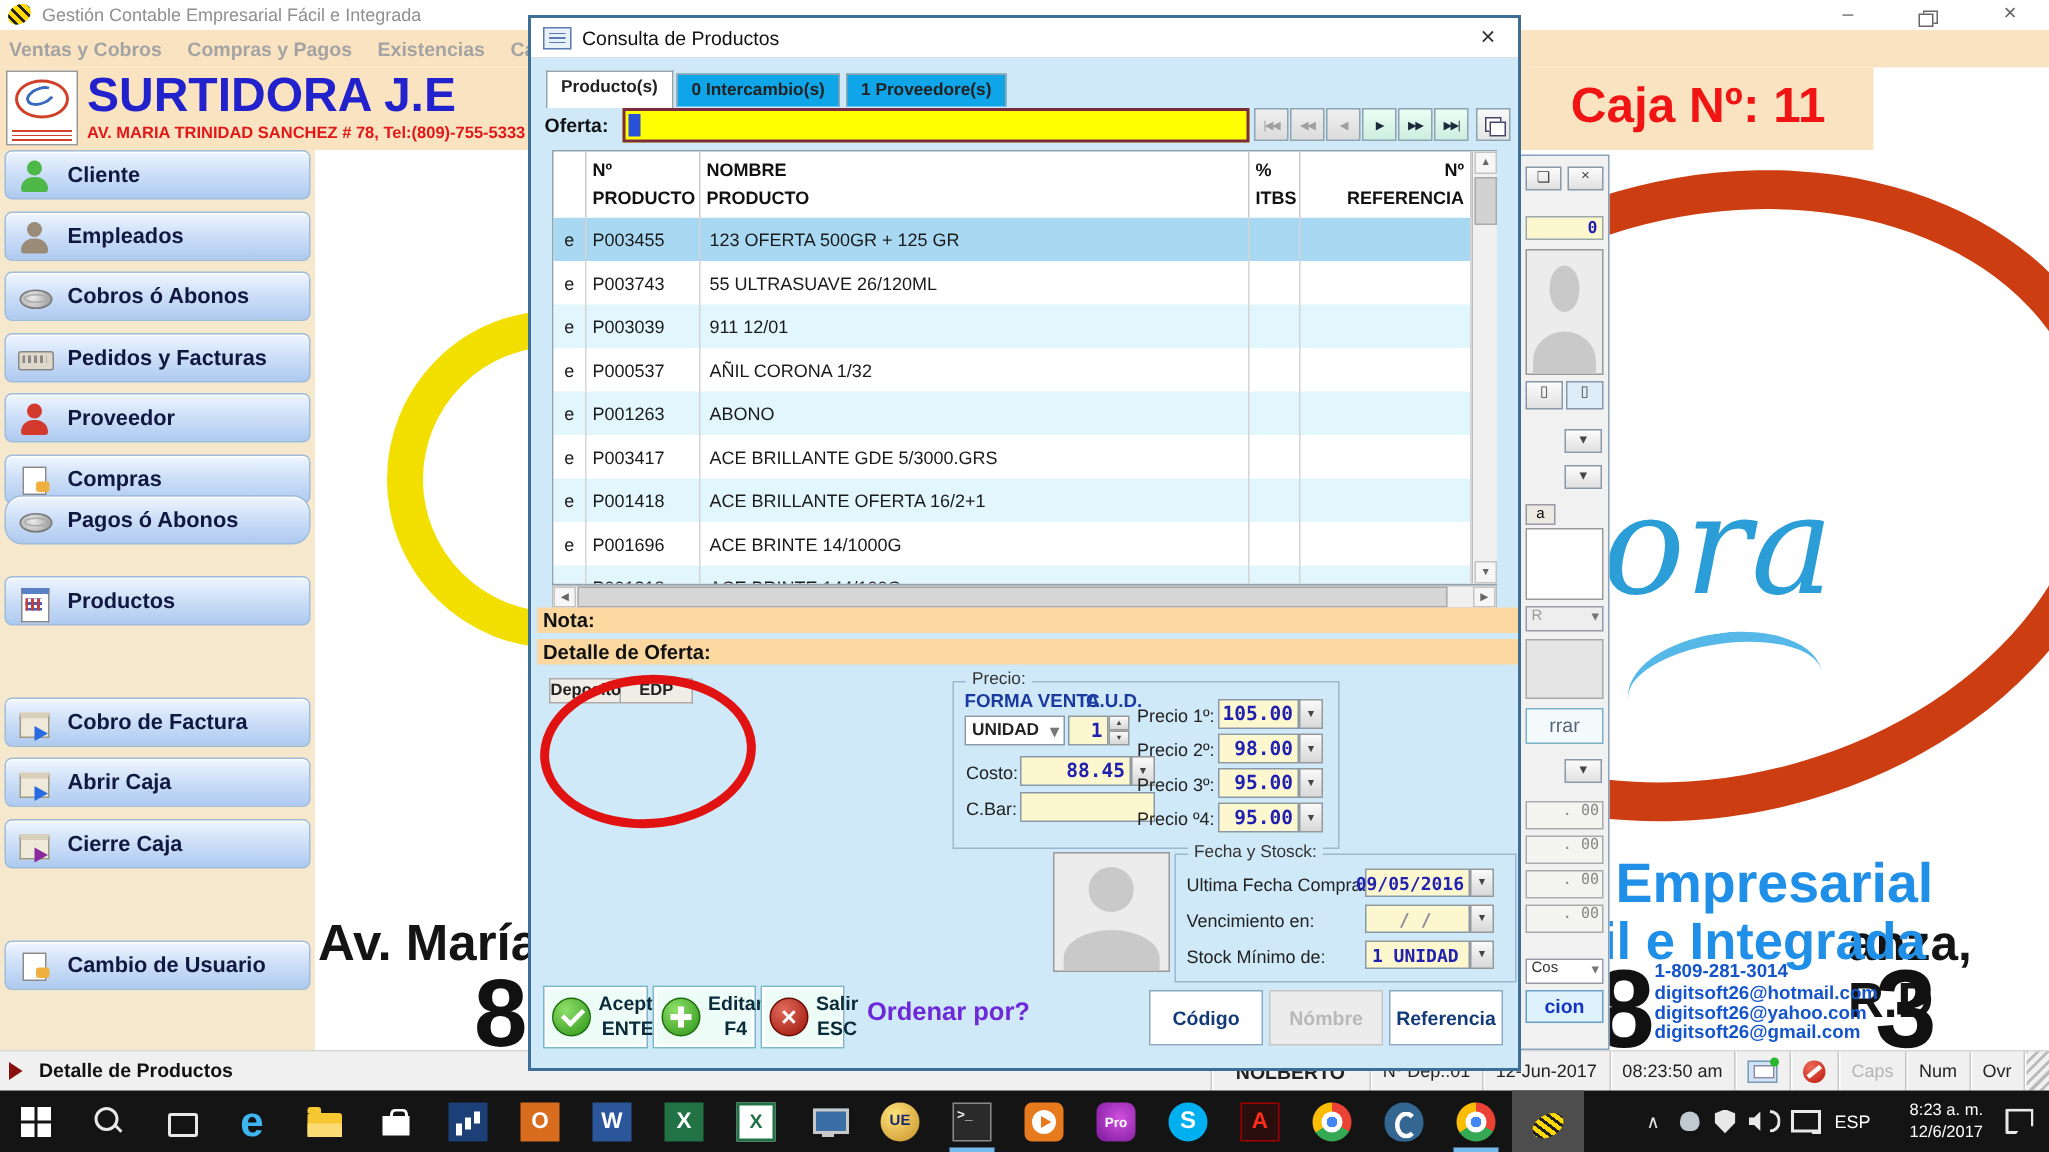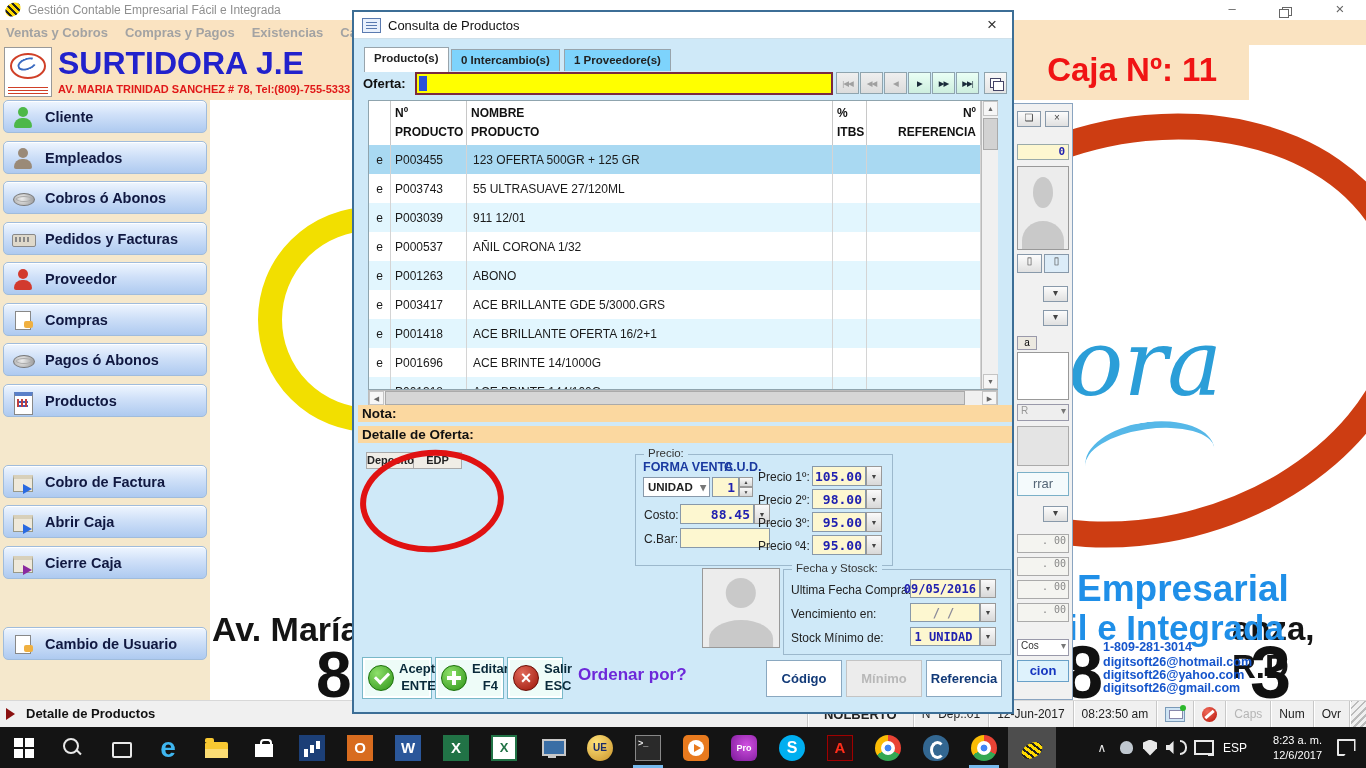--- a/index.html
+++ b/index.html
@@ -83,21 +83,21 @@
 .avatar-sil::before{content:"";position:absolute;left:50%;top:12%;width:40%;height:38%;transform:translateX(-50%);border-radius:50%;background:#c9c9c9}
 .avatar-sil::after{content:"";position:absolute;left:50%;bottom:-14%;width:84%;height:48%;transform:translateX(-50%);border-radius:50% 50% 0 0;background:#c9c9c9}
 
 
 #dialog{position:absolute;left:352px;top:10px;width:662px;height:704px;background:#cfe9f8;border:2px solid #3c6e96;z-index:50}
 #dlg-titlebar{position:absolute;left:0;top:0;width:100%;height:27px;background:#fff;border-bottom:1px solid #cfe0ea}
 #dlg-icon{position:absolute;left:8px;top:6px;width:19px;height:15px;border:1px solid #5a7ab0;background:#e8f0fc}
 #dlg-icon::after{content:"";position:absolute;left:3px;top:3px;width:11px;height:7px;background:repeating-linear-gradient(0deg,#5a7ab0 0 1px,transparent 1px 3px)}
 #dlg-title-text{position:absolute;left:34px;top:6px;font-size:13px;color:#111}
 #dlg-close{position:absolute;right:8px;top:3px;width:24px;height:20px;font-size:17px;color:#333;text-align:center}
-.tab{position:absolute;top:37px;height:22px;font-size:11.5px;font-weight:bold;color:#222;padding:4px 9px 0;background:#7dd3fc;border:1px solid #98a4ac;border-bottom:none;white-space:nowrap}
+.tab{position:absolute;top:37px;height:22px;font-size:11.5px;font-weight:bold;color:#222;padding:4px 9px 0;background:#0ea5e9;border:1px solid #98a4ac;border-bottom:none;white-space:nowrap}
 #tab-1{left:10px;top:35px;height:25px;background:#fff;z-index:2}
 #tab-2{left:97px}
 #tab-3{left:210px}
 #buscar-label{position:absolute;left:9px;top:64px;font-size:13px;font-weight:bold;color:#111}
 #buscar-input{position:absolute;left:61px;top:60px;width:418px;height:23px;background:#ffff00;border:2px solid #7a2b3f}
 #buscar-caret{position:absolute;left:2px;top:2px;width:8px;height:15px;background:#2a50d8}
 #nav{position:absolute;left:482px;top:60px;display:flex;gap:1px}
 .nav-b{width:23px;height:22px;border:1px solid #8fa4ae;display:flex;align-items:center;justify-content:center;font-size:7.5px;letter-spacing:-1px}
 .nav-off{background:linear-gradient(#efefef,#dcdcdc);color:#a0a0a0}
 .nav-on{background:linear-gradient(#eafff5,#cdeede);color:#1a2a3a}
@@ -320,21 +320,21 @@
           <span class="side-lbl">Pedidos y Facturas</span>
         </div>
         <div class="side-btn" style="top: 203px;">
           <span class="icn icn-note"></span>
           <span class="side-lbl">Compras</span>
         </div>
         <div class="side-btn" style="top: 162px;">
           <span class="icn icn-person-red"></span>
           <span class="side-lbl">Proveedor</span>
         </div>
-        <div class="side-btn" style="top: 243px;">
+        <div class="side-btn" style="top: 230px; border-radius: 12px;">
           <span class="icn icn-coin"></span>
           <span class="side-lbl">Pagos ó Abonos</span>
         </div>
         <div class="side-btn" style="top: 284px;">
           <span class="icn icn-calendar"></span>
           <span class="side-lbl">Productos</span>
         </div>
         <div class="side-btn" style="top: 405px;">
           <span class="icn icn-envelope"></span>
           <span class="side-lbl">Abrir Caja</span>
@@ -424,21 +424,21 @@
           <div class="trow sel">
             <div class="tc c-e">e</div>
             <div class="tc c-num">P003455</div>
             <div class="tc c-nom">123 OFERTA 500GR + 125 GR</div>
             <div class="tc c-itbs"></div>
             <div class="tc c-ref"></div>
           </div>
           <div class="trow">
             <div class="tc c-e">e</div>
             <div class="tc c-num">P003743</div>
-            <div class="tc c-nom">55 ULTRASUAVE 27/120ML</div>
+            <div class="tc c-nom">55 ULTRASUAVE 26/120ML</div>
             <div class="tc c-itbs"></div>
             <div class="tc c-ref"></div>
           </div>
           <div class="trow alt">
             <div class="tc c-e">e</div>
             <div class="tc c-num">P003039</div>
             <div class="tc c-nom">911  12/01</div>
             <div class="tc c-itbs"></div>
             <div class="tc c-ref"></div>
           </div>
@@ -567,21 +567,21 @@
     </div>
     <div class="act-btn" id="btn-salir">
       <div class="act-ic ic-x"></div>
       <div class="act-lbl">
           <span>Salir</span>
           <span>ESC</span>
         </div>
     </div>
     <div id="ordenar">Ordenar por?</div>
     <div class="sort-btn" id="btn-codigo">Código</div>
-    <div class="sort-btn" id="btn-nombre">Mínimo</div>
+    <div class="sort-btn" id="btn-nombre">Nómbre</div>
     <div class="sort-btn" id="btn-referencia">Referencia</div>
   </div>
 
   <div id="statusbar">
     <div id="sb-left">
       <div id="sb-play"></div>
       <div id="sb-left-text">Detalle de Productos</div>
     </div>
     <div id="sb-right">
       <div class="sb-cell" id="sb-user">NOLBERTO</div>

